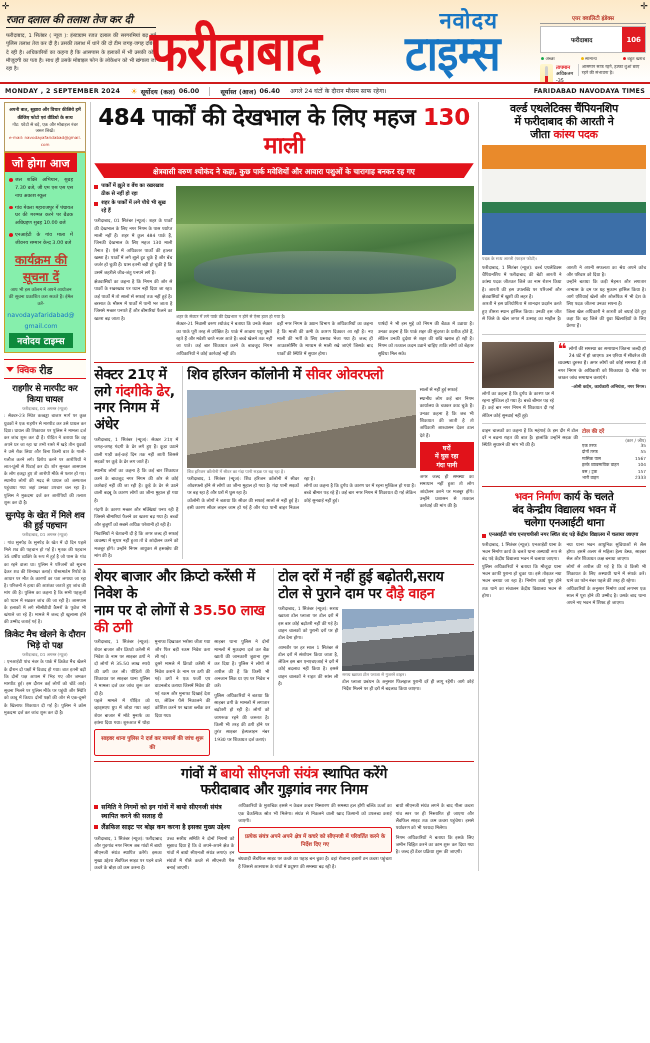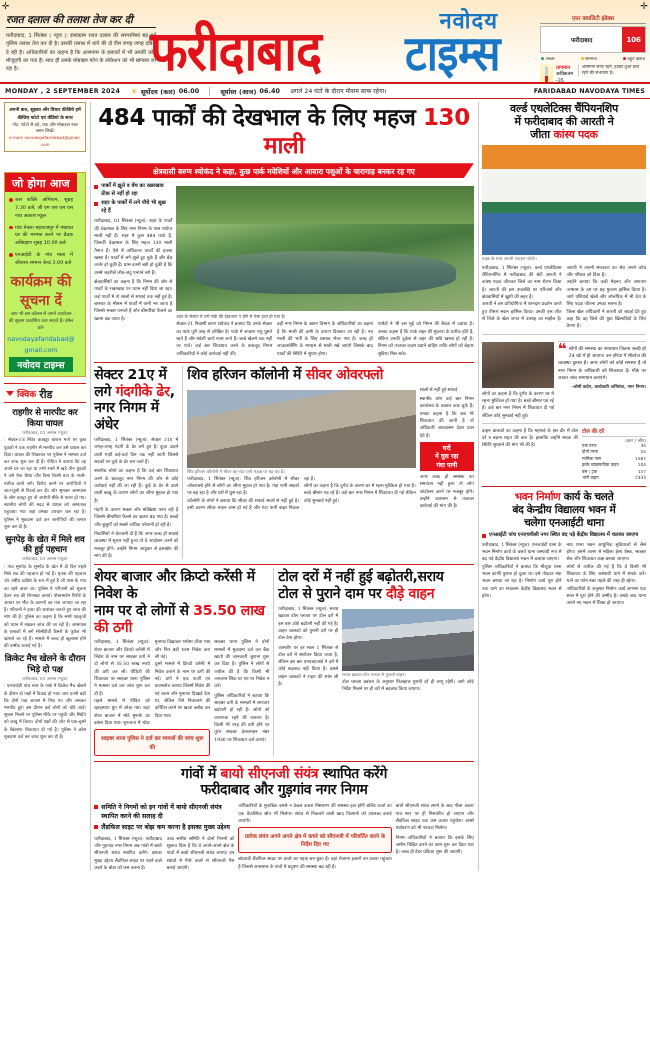--- a/index.html
+++ b/index.html
@@ -109,38 +109,39 @@
 
   
   .promo-box {
     border:.8px solid #b79a5e; background:#fffdf4; padding:3px;
     font-size:4.4px; line-height:1.55; color:#333; text-align:center;
   }
   .promo-box b { font-size:4.6px; color:#222; }
   .promo-mail { color:#c0392b; font-size:4.1px; word-break:break-all; }
 
   .today-box {
-    border:1.1px solid #c9a227; background:#bef264; margin-top:20px; padding:0 8px 4px 0;
+    border:1.1px solid #c9a227; background:#86efac; margin-top:0; padding:0 8px 4px 0;
   }
   .today-title {
     background:#e1121a; color:#fff; font-size:11px; font-weight:bold;
     text-align:center; padding:2px 0; letter-spacing:.3px;
   }
   .today-list { padding:4px 4px 0 4px; }
   .today-item {
     font-size:4.9px; line-height:1.6; color:#222; margin-bottom:4px;
     padding-left:6px; position:relative; text-align:justify;
   }
   .today-item:before {
     content:""; position:absolute; left:0; top:2px; width:3.6px; height:3.6px;
     background:#e1121a; border-radius:50%;
   }
   .today-sub {
-    color:#c0392b; font-size:14px; font-weight:bold; text-align:center;
+    color:#c0392b; font-size:12px; font-weight:bold; text-align:center;
     margin:4px 0 2px;
+    text-decoration:underline;
   }
   .today-sub-txt { font-size:4.5px; line-height:1.55; text-align:center; color:#333; padding:0 3px; }
   .today-mail { color:#1876c4; font-size:6.3px; text-align:center; margin-top:3px; line-height:1.25; }
   .today-logo {
     background:#0e8a3d; color:#fff; font-size:9px; font-weight:bold; text-align:center;
     margin:4px 4px 0; padding:1px 0; letter-spacing:.2px;
   }
 
   .qr-head {
     display:flex; align-items:center; gap:3px; margin-top:6px;

